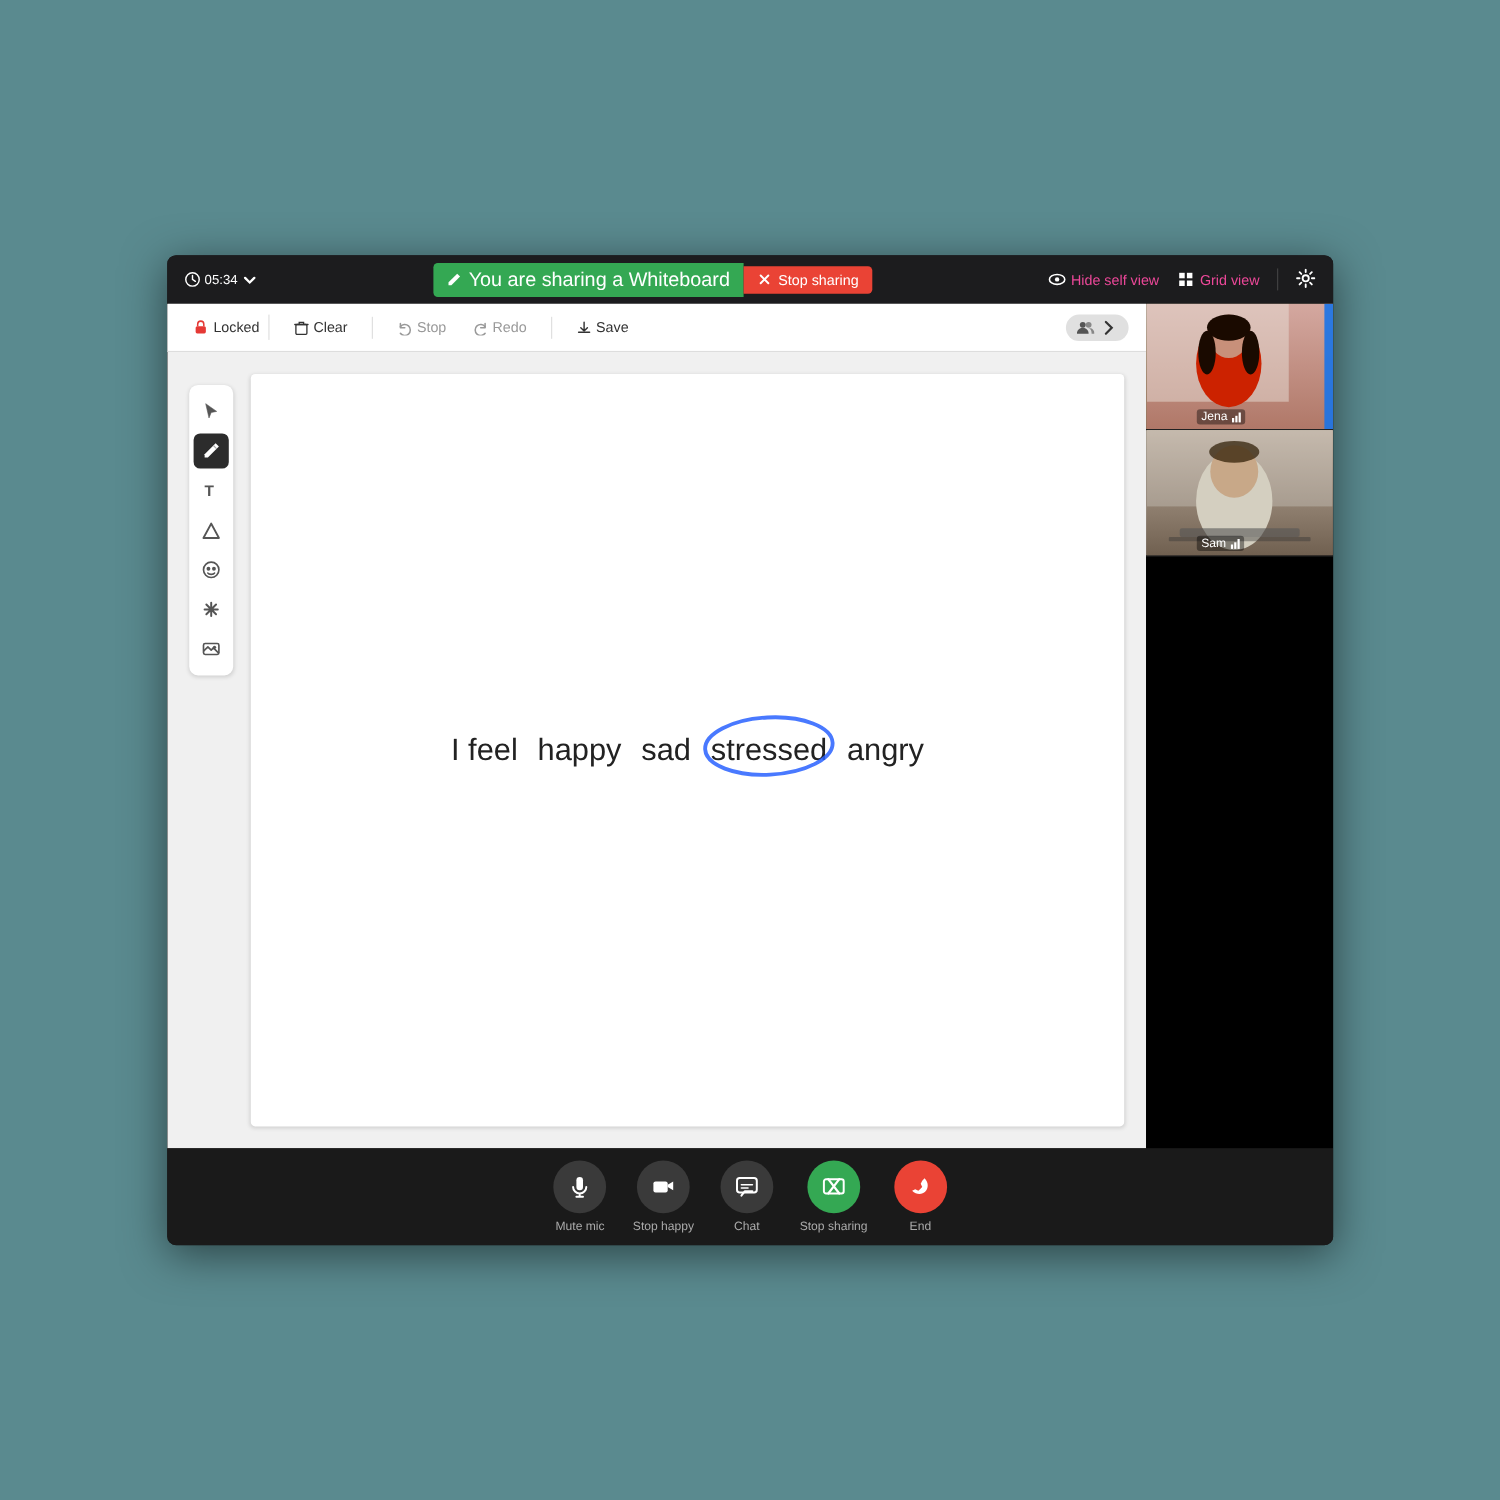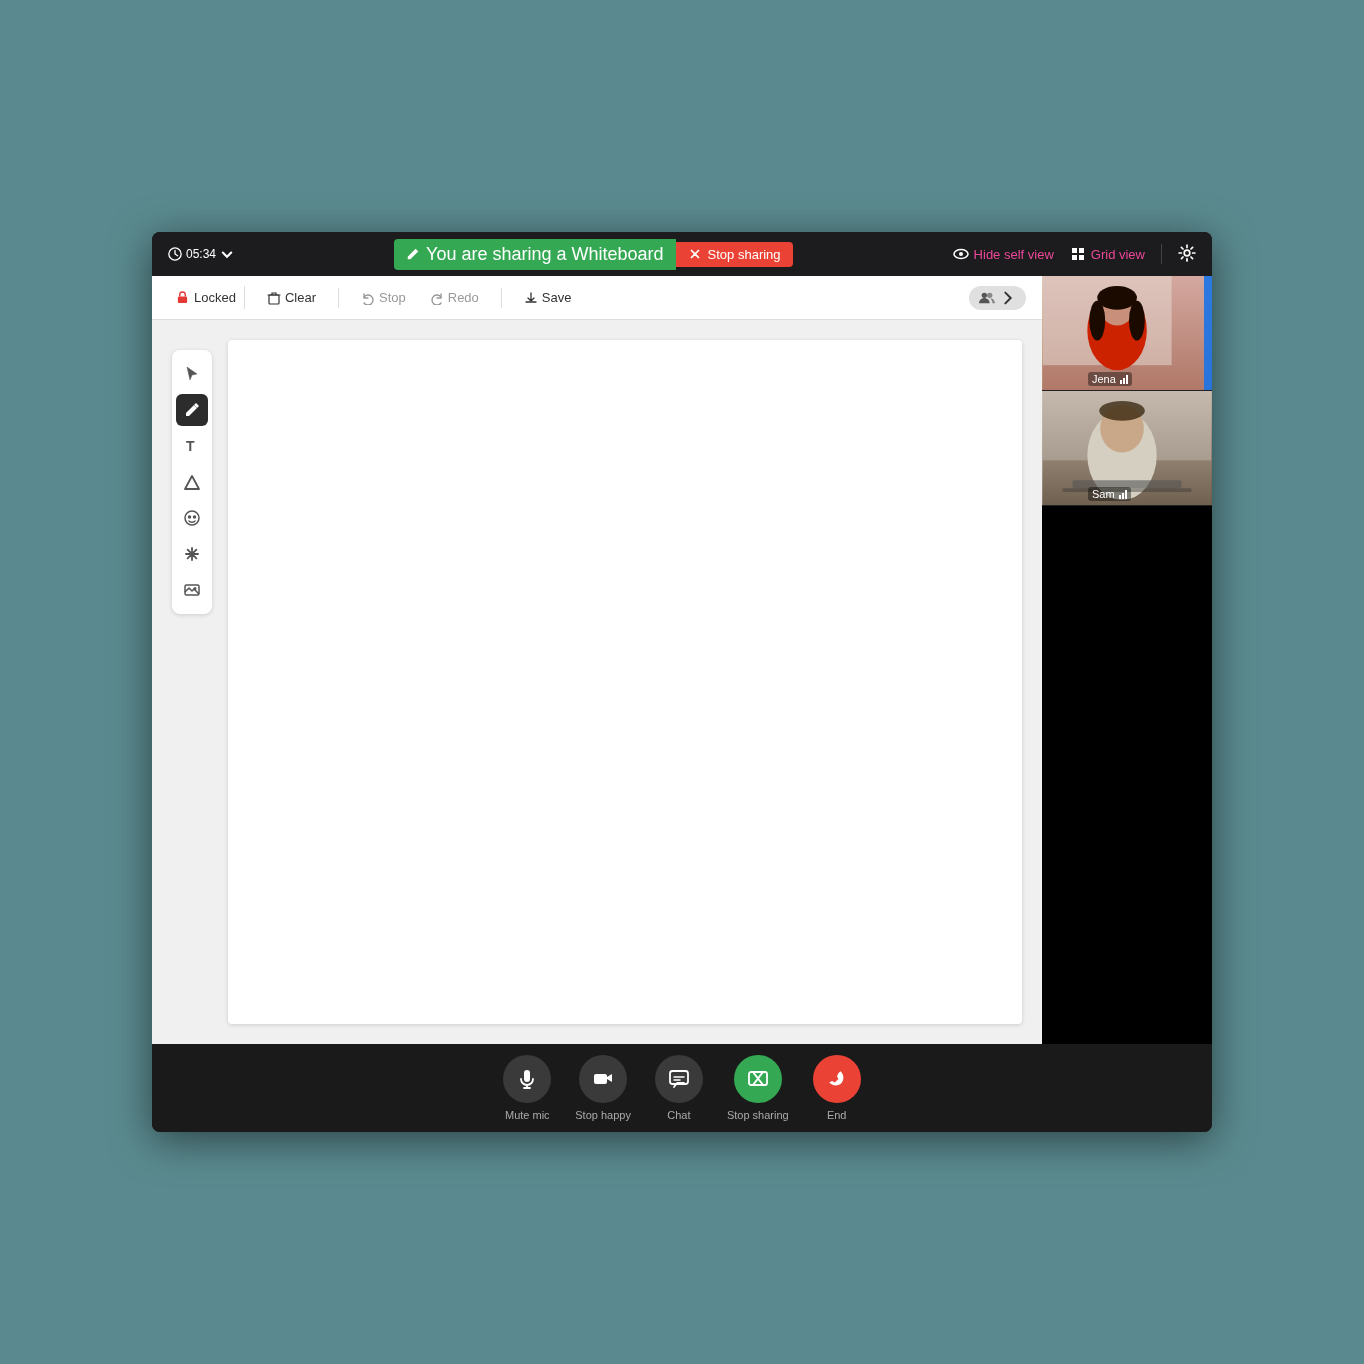--- a/index.html
+++ b/index.html
@@ -515,20 +515,32 @@
             <svg viewBox="0 0 18 18" fill="none" stroke="#555" stroke-width="1.5">
                 <rect x="2" y="4" width="14" height="10" rx="1.5"></rect>
                 <path d="M2 11l4-4 3 3 2-2 5 5" stroke-linejoin="round"></path>
                 <circle cx="12" cy="7.5" r="1.5" fill="#555" stroke="none"></circle>
               </svg>
           </div>
         </div>
 
         <div class="canvas-area">
           <div class="whiteboard-text-content">
+            <div class="wb-line1">
+              <span>I feel</span>
+              <span>happy</span>
+              <span>sad</span>
+              <span class="stressed-word">
+                <svg class="stressed-circle" viewBox="0 0 130 64" fill="none" xmlns="http://www.w3.org/2000/svg">
+                  <ellipse cx="65" cy="32" rx="58" ry="26" stroke="#2962ff" stroke-width="3.5" stroke-linecap="round" stroke-linejoin="round" stroke-dasharray="none" style="stroke-dasharray:none; opacity:0.85;" transform="rotate(-3 65 32)"></ellipse>
+                </svg>
+                <span>stressed</span>
+              </span>
+              <span>angry</span>
+            </div>
           </div>
         </div>
       </div>
     </div>
 
     <div class="video-panel">
 
       <div class="video-tile video-jena">
 
         <svg style="position:absolute;bottom:0;left:0;width:100%;height:100%;" viewBox="0 0 170 115" preserveAspectRatio="xMidYMax meet" fill="none">

